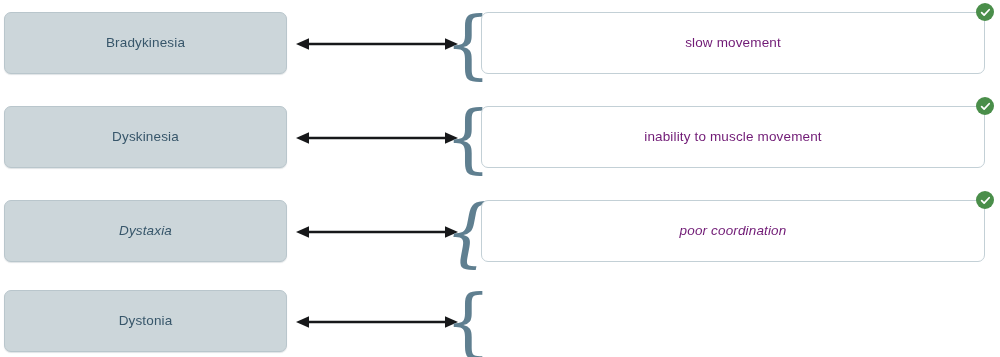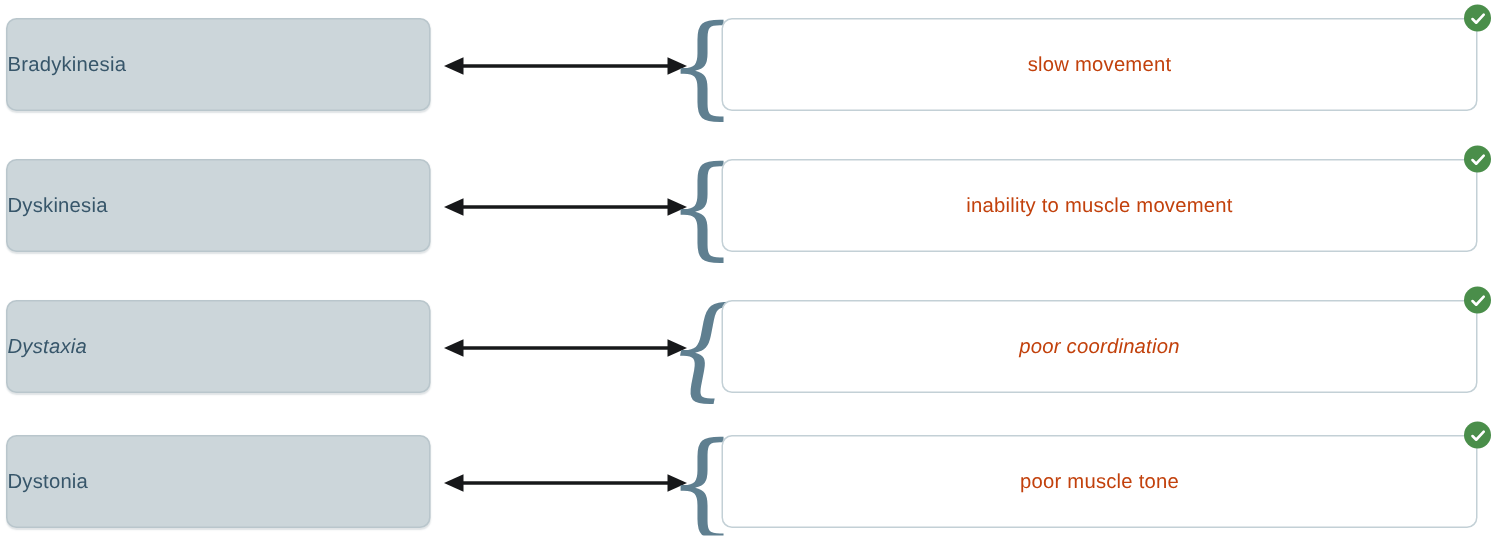--- a/index.html
+++ b/index.html
@@ -34,21 +34,21 @@
     left: 4px;
     top: 4px;
     width: 283px;
     height: 62px;
     box-sizing: border-box;
     background: #ccd6da;
     border: 1px solid #b9c6cc;
     border-radius: 7px;
     display: flex;
     align-items: center;
-    justify-content: flex-start;
+    justify-content: center;
     box-shadow: 0 1px 1px rgba(80, 100, 110, 0.18);
   }
   .term-label {
     font-size: 13.5px;
     color: #37566a;
     letter-spacing: 0.15px;
     line-height: 1;
     text-align: center;
   }
 
@@ -93,21 +93,21 @@
     box-sizing: border-box;
     background: #ffffff;
     border: 1px solid #c3d0d6;
     border-radius: 7px;
     display: flex;
     align-items: center;
     justify-content: center;
   }
   .answer-label {
     font-size: 13.5px;
-    color: #c2410c;
+    color: #701a75;
     letter-spacing: 0.15px;
     line-height: 1;
     text-align: center;
     padding: 0 26px;
   }
 
   
   .correct-badge {
     position: absolute;
     right: -9px;
@@ -213,24 +213,14 @@
     <div class="arrow">
       <svg width="162" height="18" viewBox="0 0 162 18" aria-hidden="true">
         <line x1="10" y1="9" x2="152" y2="9" stroke="#17181a" stroke-width="2.4"></line>
         <polygon points="0,9 13,3.2 13,14.8" fill="#17181a"></polygon>
         <polygon points="162,9 149,3.2 149,14.8" fill="#17181a"></polygon>
       </svg>
     </div>
 
     <div class="brace">{</div>
 
-    <div class="answer-slot">
-      <div class="answer-box">
-        <span class="answer-label">poor muscle tone</span>
-      </div>
-      <div class="correct-badge">
-        <svg width="11" height="11" viewBox="0 0 12 12" aria-hidden="true">
-          <path d="M1.8 6.2 L4.5 8.9 L10 3" stroke="#ffffff" stroke-width="1.9" stroke-linecap="round" stroke-linejoin="round" fill="none"></path>
-        </svg>
-      </div>
-    </div>
   </div>
   </div>
 
 </body></html>

